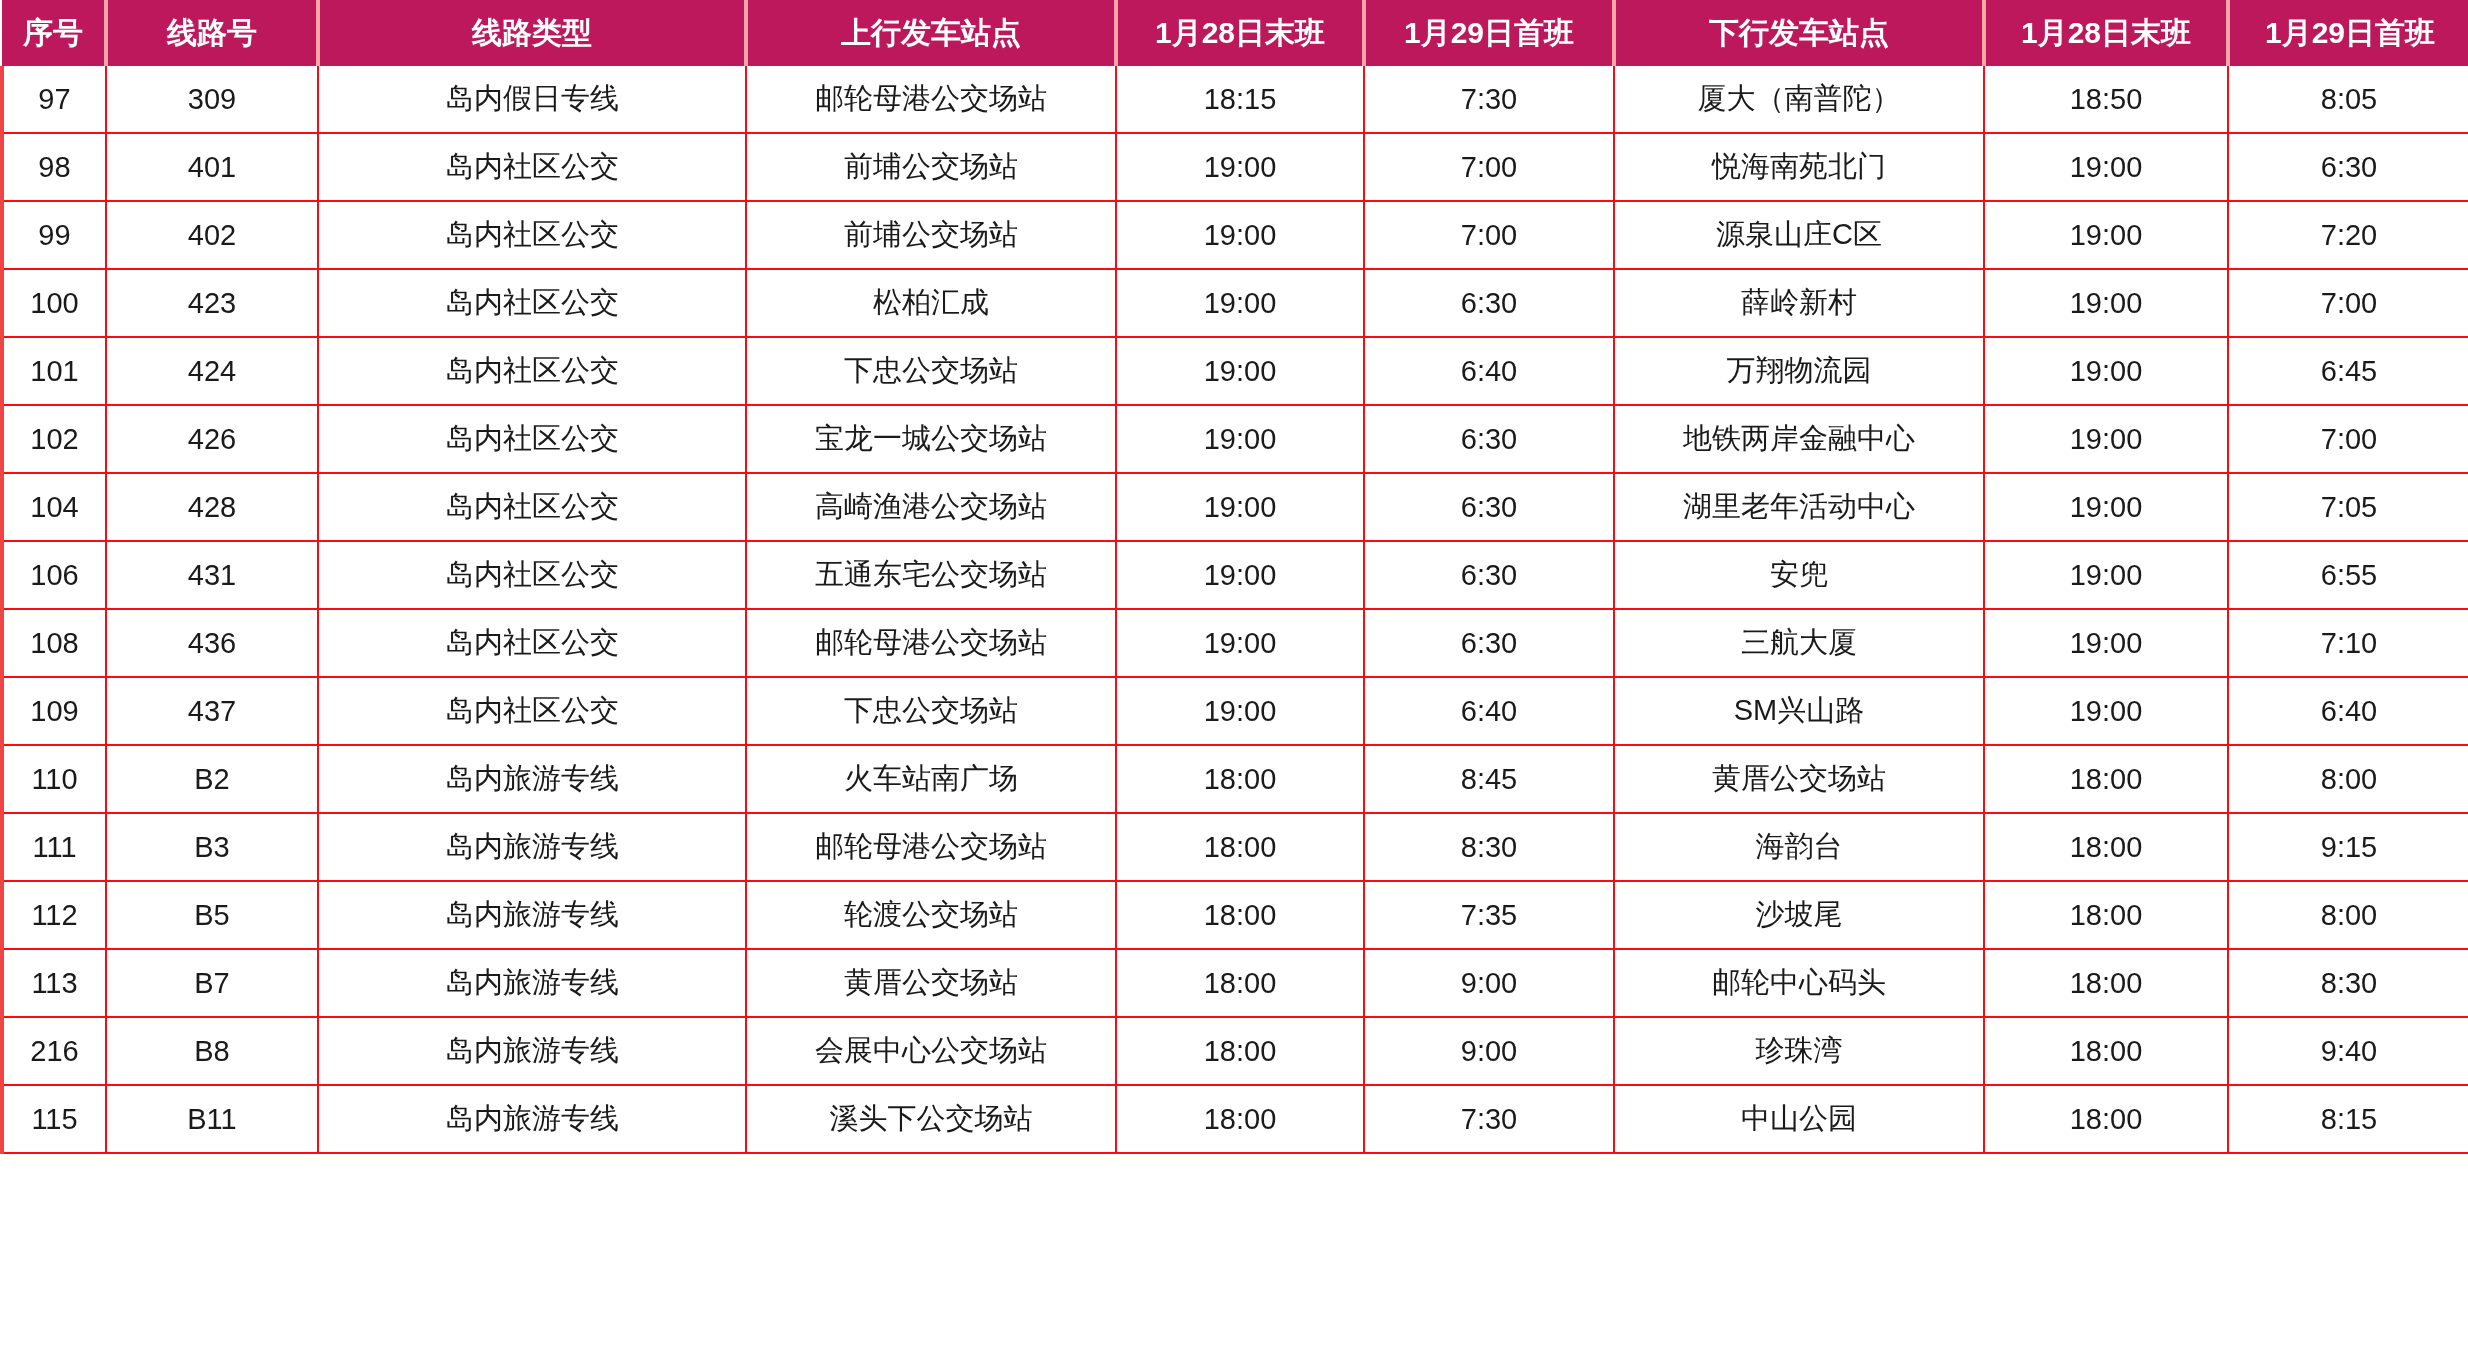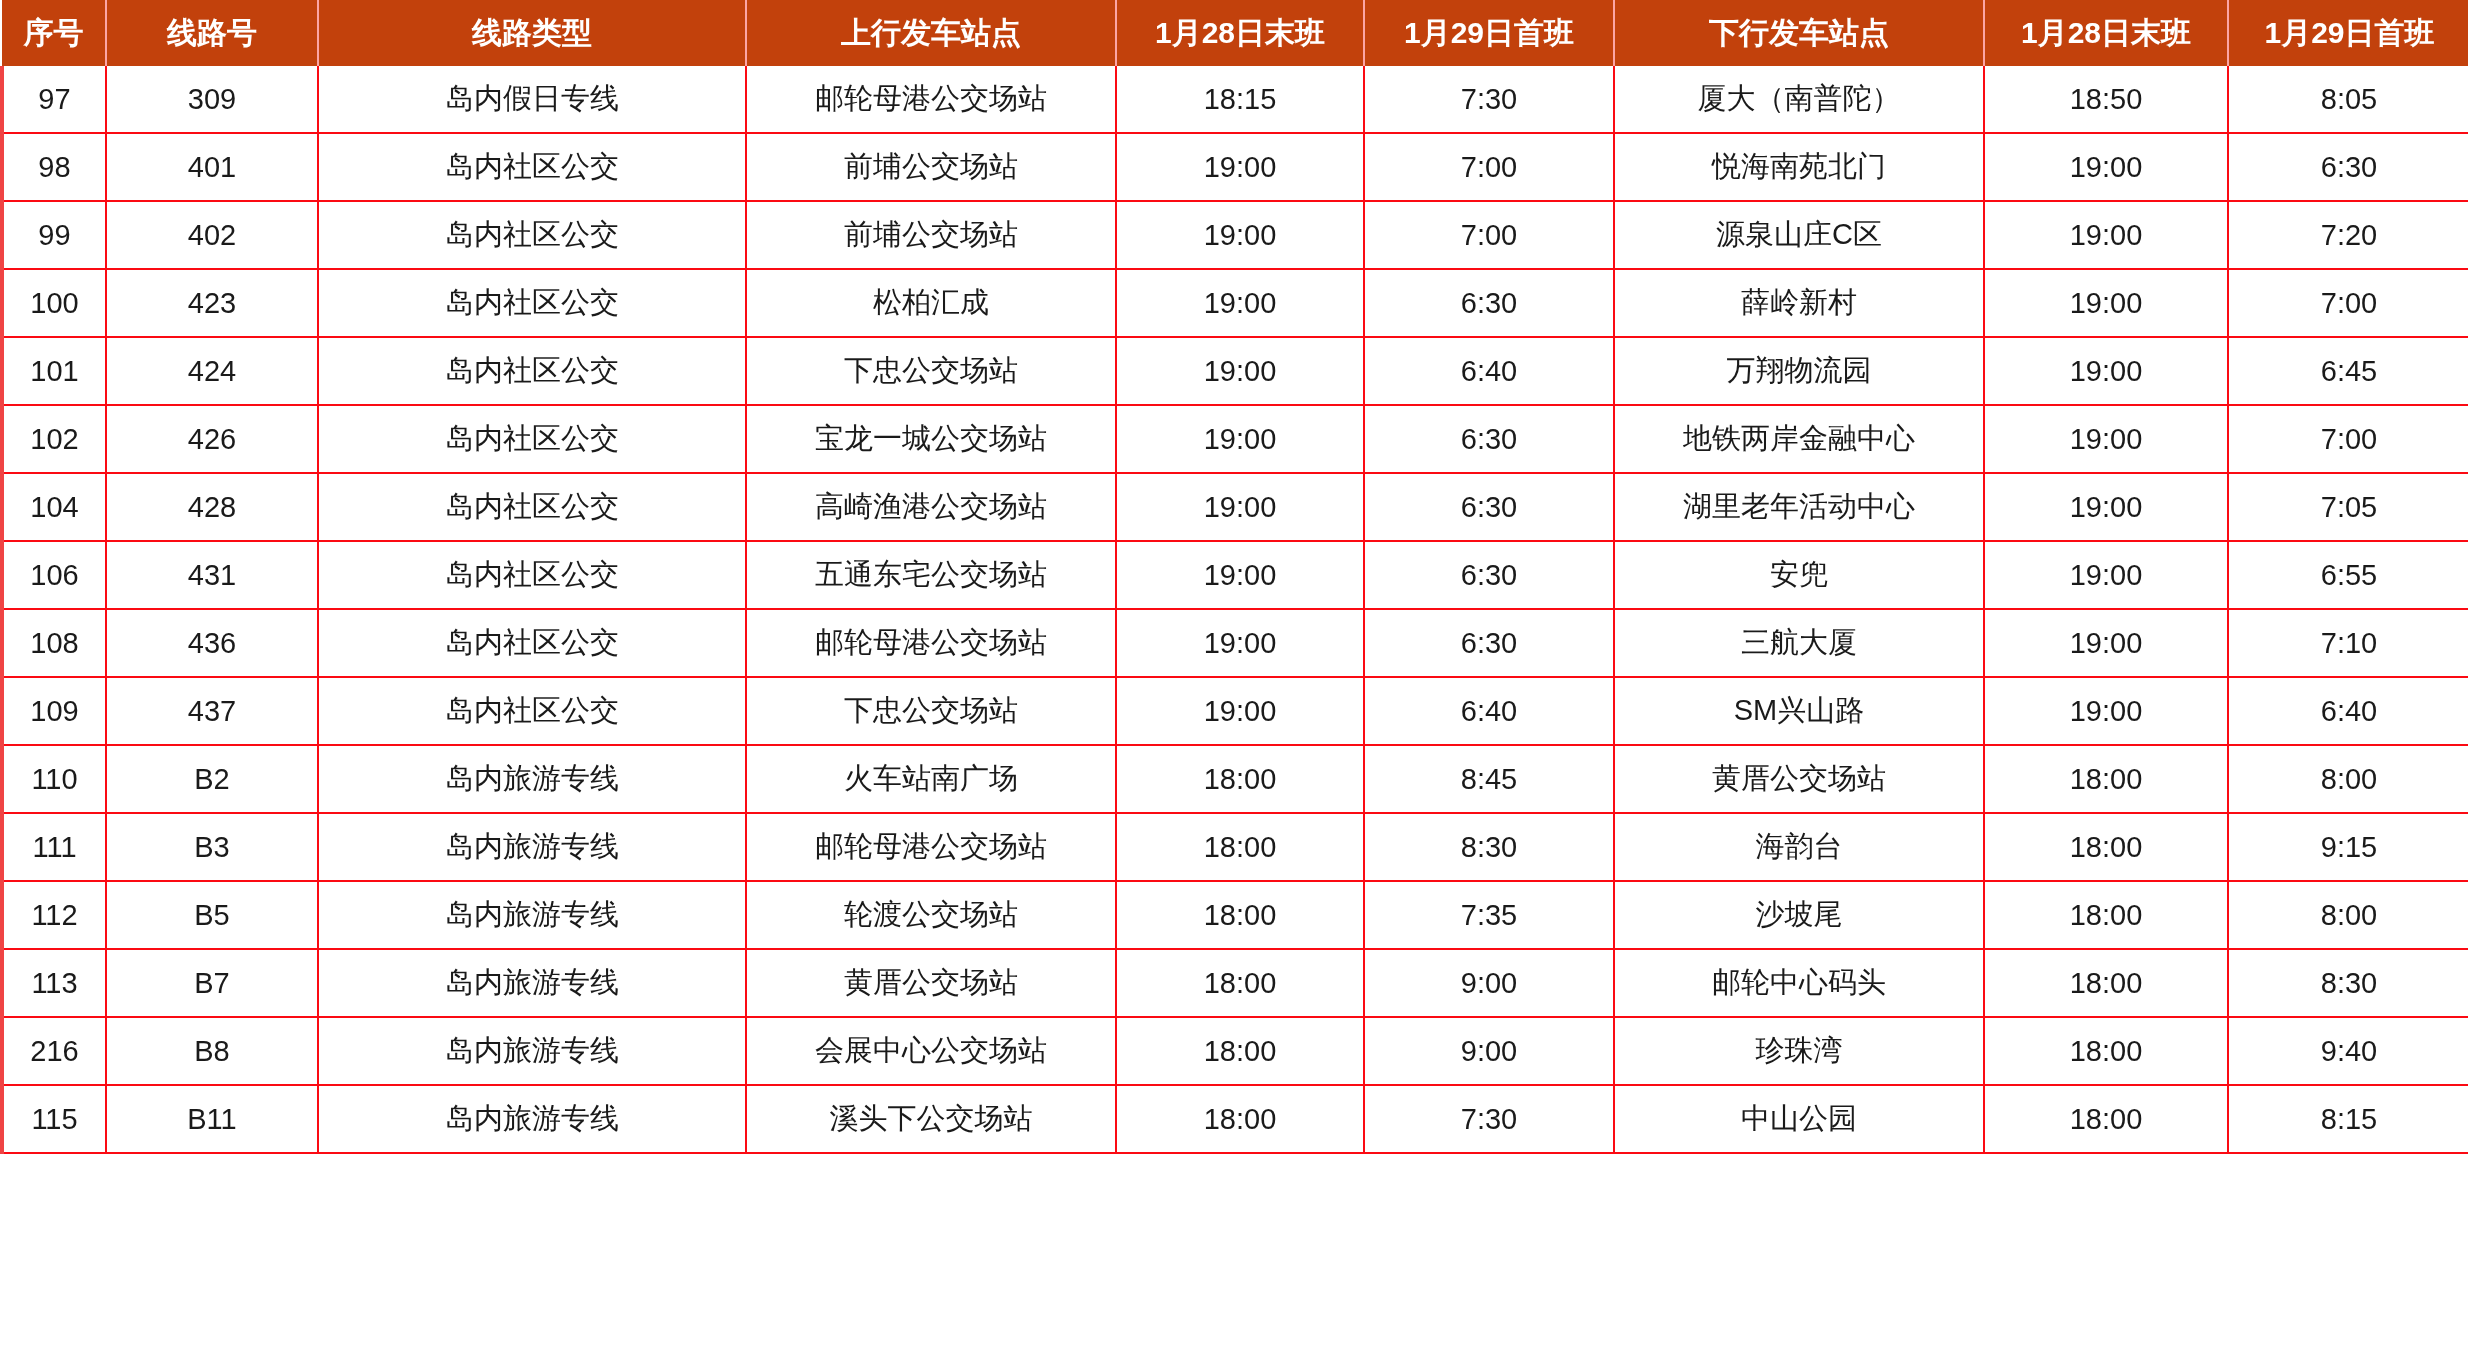--- a/index.html
+++ b/index.html
@@ -25,33 +25,33 @@
   table.bus-table col.c-line     { width: 212px; }
   table.bus-table col.c-type     { width: 428px; }
   table.bus-table col.c-upstop   { width: 370px; }
   table.bus-table col.c-up-last  { width: 248px; }
   table.bus-table col.c-up-first { width: 250px; }
   table.bus-table col.c-downstop { width: 370px; }
   table.bus-table col.c-dn-last  { width: 244px; }
   table.bus-table col.c-dn-first { width: 242px; }
 
   thead th {
-    background: #c2410c;
+    background: #be185d;
     color: #ffffff;
     font-size: 30px;
     font-weight: bold;
     height: 66px;
     line-height: 66px;
     padding: 0 4px;
     text-align: center;
     white-space: nowrap;
     border: none;
   }
   thead th.sep {
-    border-left: 2px solid #fca5a5;
+    border-left: 4px solid #fca5a5;
   }
   tbody td {
     height: 66px;
     font-size: 29px;
     color: #1a1a1a;
     text-align: center;
     padding: 0 6px;
     border-bottom: 2px solid #fb0a13;
     border-right: 2px solid #fb0a13;
     white-space: nowrap;

